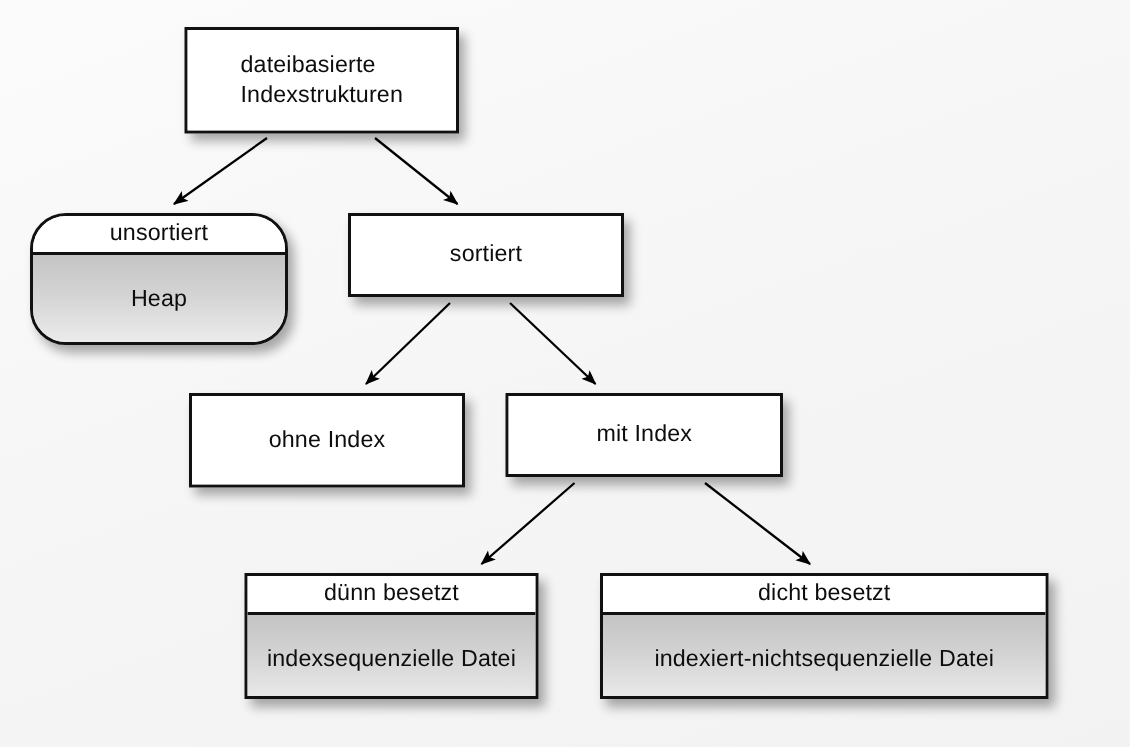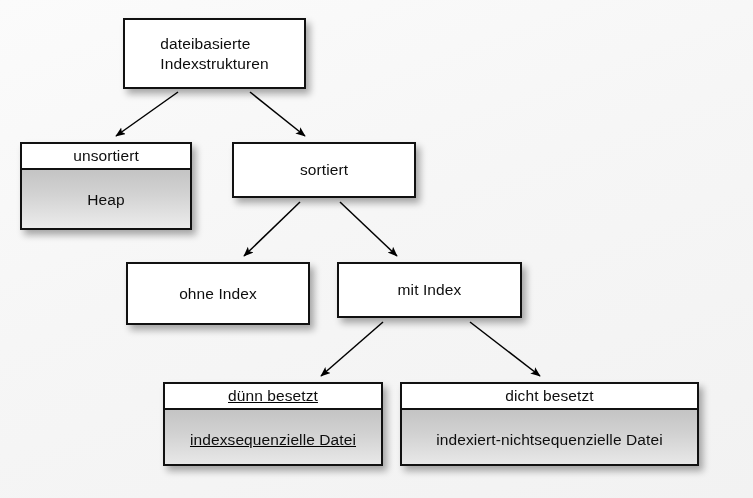--- a/index.html
+++ b/index.html
@@ -59,27 +59,27 @@
     border-top: 2px solid #111111;
     background: linear-gradient(to bottom, #c4c4c4 0%, #d2d2d2 40%, #e4e4e4 80%, #ededed 100%);
     color: #0d0d0d;
     font-size: 15.5px;
     text-align: center;
     padding: 13px 7px;
     letter-spacing: 0.1px;
   }
   
   #node-root      { left: 123px; top: 18px;  width: 183px; height: 71px; }
-  #node-unsorted  { left: 20px;  top: 142px; width: 172px; height: 88px; }
+  #node-unsorted  { left: 20px;  top: 142px; width: 172px; height: 88px; border-radius: 24px; }
   #node-unsorted .node-sub { height: 34px; }
   #node-sorted    { left: 232px; top: 142px; width: 184px; height: 56px; }
   #node-noindex   { left: 126px; top: 262px; width: 184px; height: 63px; }
   #node-noindex .node-sub { height: 33px; }
   #node-index     { left: 337px; top: 262px; width: 185px; height: 56px; }
-  #node-sparse    { left: 163px; top: 382px; width: 220px; height: 84px; text-decoration: underline; }
+  #node-sparse    { left: 163px; top: 382px; width: 196px; height: 84px; }
   #node-sparse .node-sub { height: 35px; }
   #node-dense     { left: 400px; top: 382px; width: 299px; height: 84px; }
   #node-dense .node-sub { height: 35px; }
 </style>
 </head>
 <body>
 
 <div id="diagram">
 
   <svg id="edges" viewBox="0 0 753 498" width="753" height="498">

